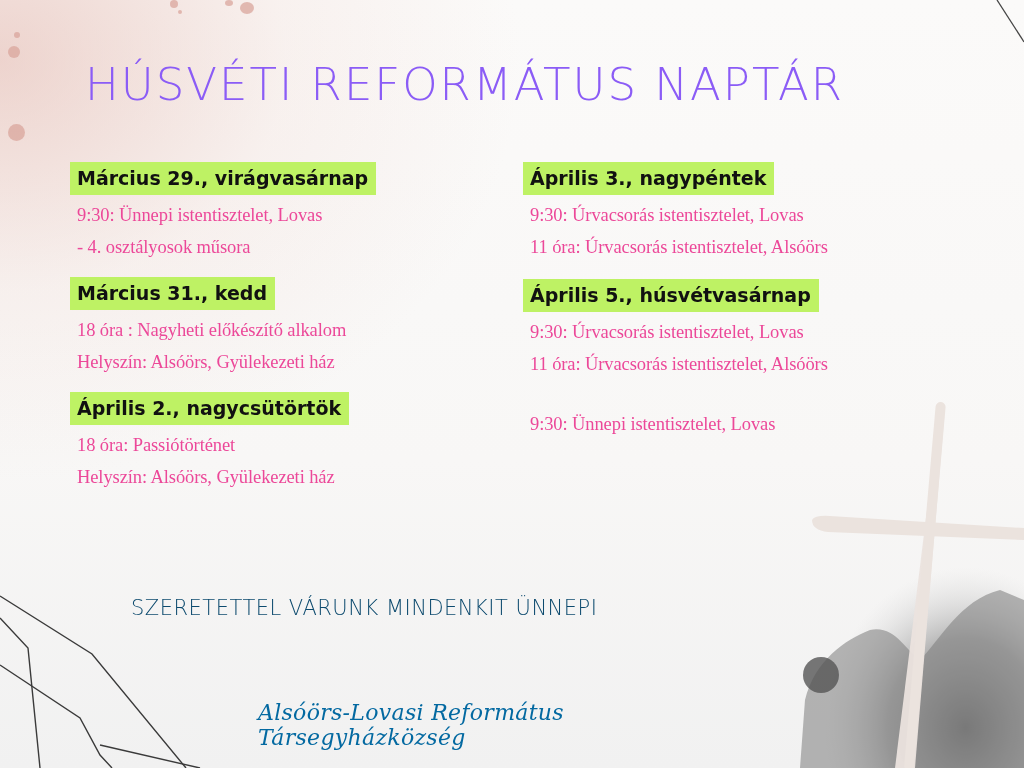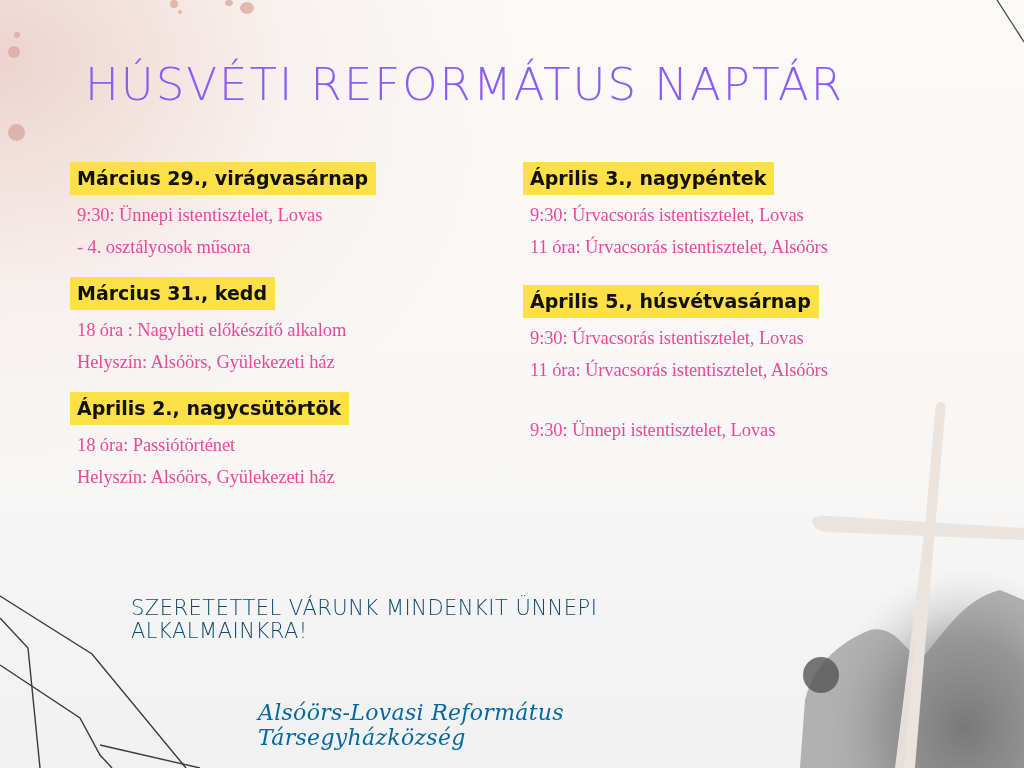--- a/index.html
+++ b/index.html
@@ -19,21 +19,21 @@
       font-size: 45px; letter-spacing: 2px; color: #8b5cf6;
       white-space: nowrap;
       margin-left: 31px;
     }
     .col { position: absolute; top: 162px; width: 440px; }
     .col.left { left: 70px; }
     .col.right { left: 523px; }
     .event { margin-bottom: 14px; }
     .event-heading {
       display: inline-block;
-      background: #fde047;
+      background: #bef264;
       font-family: "DejaVu Sans", sans-serif; font-weight: bold;
       font-size: 19px; color: #111;
       padding: 5px 8px 6px 7px;
       margin-bottom: 4px;
     }
     .event-line {
       font-family: Liberation Serif, serif;
       font-size: 18.5px; line-height: 32px; color: #ec4899;
       padding-left: 7px; white-space: nowrap;
       letter-spacing: -0.1px;
@@ -102,33 +102,32 @@
     <div class="event-line">Helyszín: Alsóörs, Gyülekezeti ház</div>
   </div>
   <div class="event">
     <div class="event-heading">Április 2., nagycsütörtök</div>
     <div class="event-line">18 óra: Passiótörténet</div>
     <div class="event-line">Helyszín: Alsóörs, Gyülekezeti ház</div>
   </div>
 </div>
 
 <div class="col right">
-  <div class="event" style="margin-bottom:22px">
+  <div class="event" style="margin-bottom:16px">
     <div class="event-heading">Április 3., nagypéntek</div>
     <div class="event-line">9:30: Úrvacsorás istentisztelet, Lovas</div>
     <div class="event-line">11 óra: Úrvacsorás istentisztelet, Alsóörs</div>
   </div>
   <div class="event" style="margin-bottom:28px">
     <div class="event-heading">Április 5., húsvétvasárnap</div>
     <div class="event-line">9:30: Úrvacsorás istentisztelet, Lovas</div>
     <div class="event-line">11 óra: Úrvacsorás istentisztelet, Alsóörs</div>
   </div>
   <div class="event">
     <div class="event-line">9:30: Ünnepi istentisztelet, Lovas</div>
   </div>
 </div>
 
 <div class="closing">
   <div>SZERETETTEL VÁRUNK MINDENKIT ÜNNEPI</div>
-  <div>ALKALMAINKRA!</div>
 </div>
 
 <div class="signature">Alsóörs-Lovasi Református Társegyházközség</div>
 
 </body></html>

